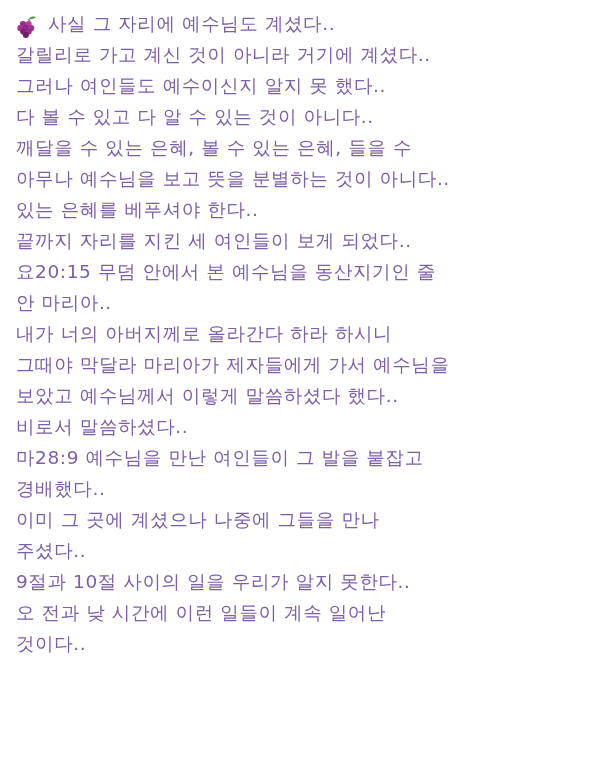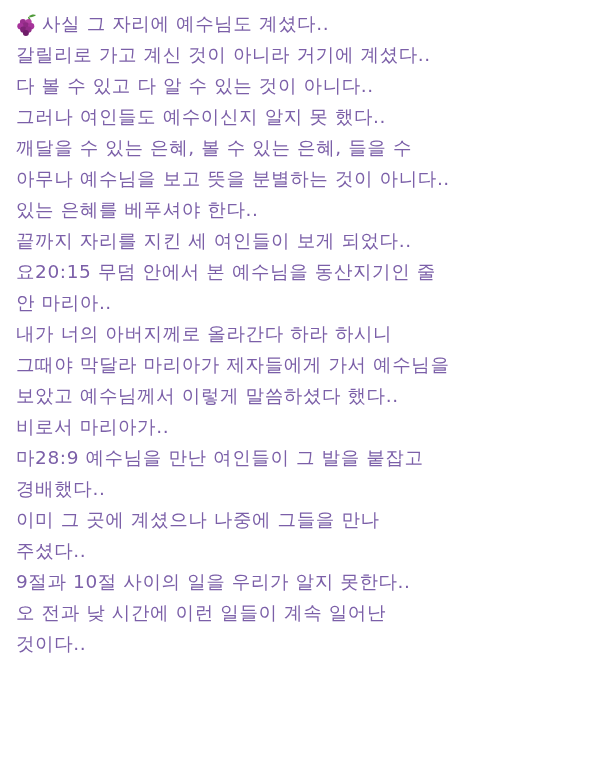--- a/index.html
+++ b/index.html
@@ -28,22 +28,22 @@
     color: #7b5fa8;
     font-family: "DejaVu Sans", sans-serif;
     font-size: 18.5px;
     line-height: 31px;
     letter-spacing: 0.6px;
     white-space: pre-wrap;
     word-break: keep-all;
   }
   .first-line {
     display: flex;
-    align-items: center;
-    gap: 2px;
+    align-items: flex-end;
+    gap: 8px;
   }
   .grape-icon {
     flex: 0 0 auto;
     width: 26px;
     height: 26px;
     position: relative;
     top: 2px;
   }
   .indent {
     padding-left: 2px;
@@ -67,32 +67,32 @@
           <circle cx="17.2" cy="13.2" r="3.1" fill="#a6339a"></circle>
           <circle cx="9.2" cy="16.6" r="3.1" fill="#7d2375"></circle>
           <circle cx="14.6" cy="16.6" r="3.1" fill="#922c88"></circle>
           <circle cx="11.9" cy="20" r="3" fill="#6e1d68"></circle>
         </svg>
       </span>
       <span class="line">사실 그 자리에 예수님도 계셨다..</span>
     </div>
 
     <span class="line indent">갈릴리로 가고 계신 것이 아니라 거기에 계셨다..</span>
+    <span class="line indent">그러나 여인들도 예수이신지 알지 못 했다..</span>
     <span class="line indent">다 볼 수 있고 다 알 수 있는 것이 아니다..</span>
-    <span class="line indent">그러나 여인들도 예수이신지 알지 못 했다..</span>
     <span class="line indent">깨달을 수 있는 은혜, 볼 수 있는 은혜, 들을 수</span>
     <span class="line indent">아무나 예수님을 보고 뜻을 분별하는 것이 아니다..</span>
     <span class="line indent">있는 은혜를 베푸셔야 한다..</span>
     <span class="line indent">끝까지 자리를 지킨 세 여인들이 보게 되었다..</span>
     <span class="line indent">요20:15 무덤 안에서 본 예수님을 동산지기인 줄</span>
     <span class="line indent">안 마리아..</span>
     <span class="line indent">내가 너의 아버지께로 올라간다 하라 하시니</span>
     <span class="line indent">그때야 막달라 마리아가 제자들에게 가서 예수님을</span>
     <span class="line indent">보았고 예수님께서 이렇게 말씀하셨다 했다..</span>
-    <span class="line indent">비로서 마리아가..</span>
+    <span class="line indent">비로서 말씀하셨다..</span>
     <span class="line indent">마28:9 예수님을 만난 여인들이 그 발을 붙잡고</span>
     <span class="line indent">경배했다..</span>
     <span class="line indent">이미 그 곳에 계셨으나 나중에 그들을 만나</span>
     <span class="line indent">주셨다..</span>
     <span class="line indent">9절과 10절 사이의 일을 우리가 알지 못한다..</span>
     <span class="line indent">오 전과 낮 시간에 이런 일들이 계속 일어난</span>
     <span class="line indent">것이다..</span>
 
   </div>
 </div>

